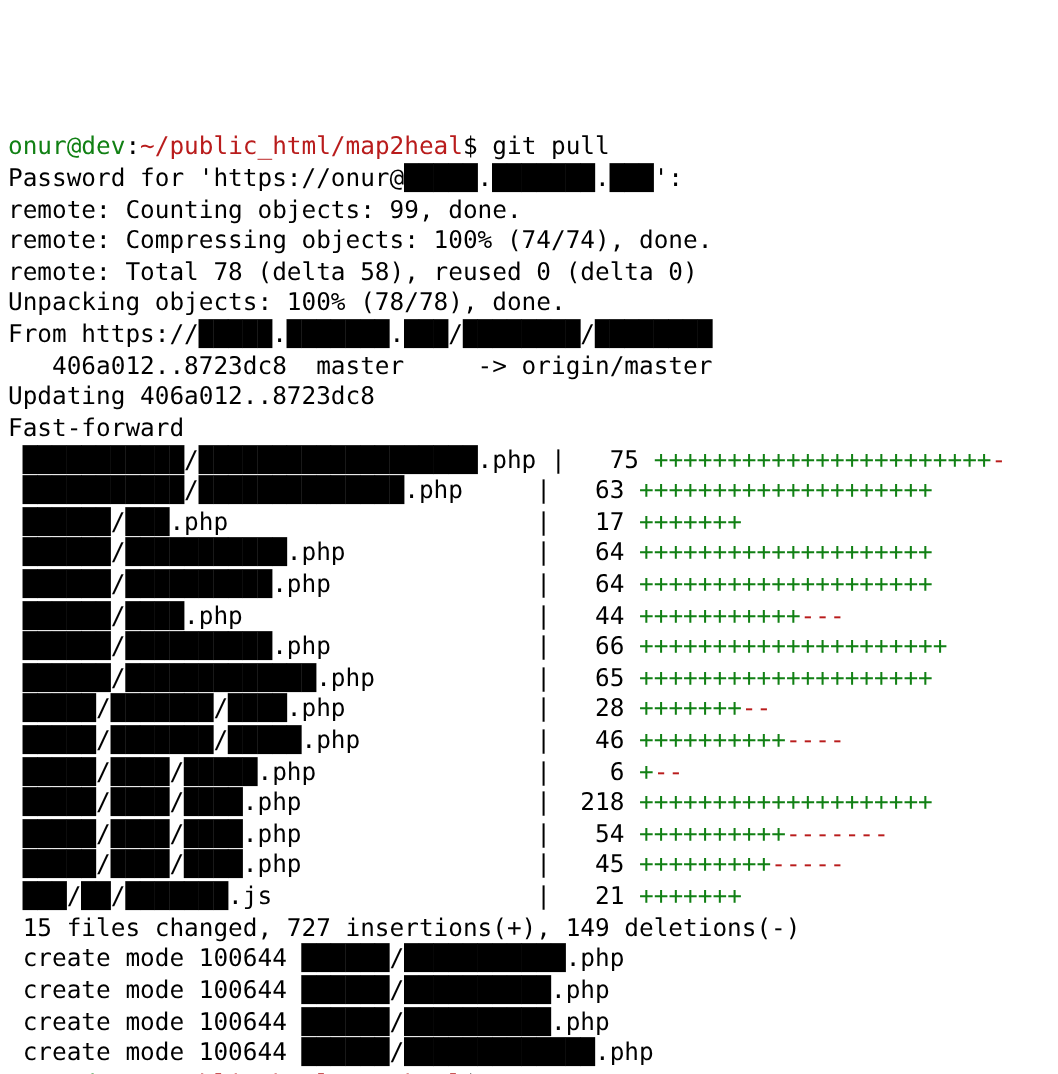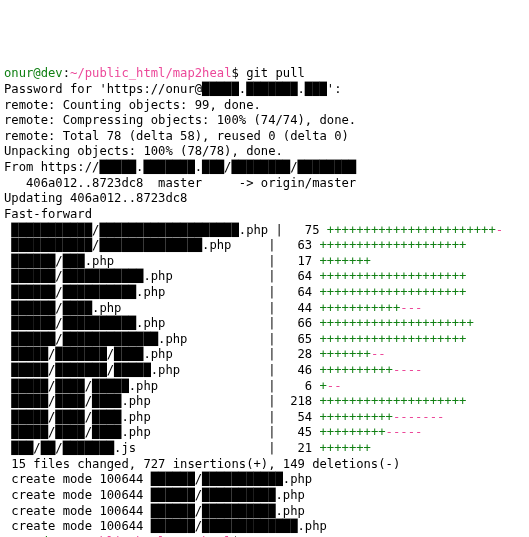--- a/index.html
+++ b/index.html
@@ -7,21 +7,21 @@
     padding: 4px;
     background: #ffffff;
     font-family: "Menlo", "Consolas", "DejaVu Sans Mono", monospace;
     font-size: 12.2px;
     line-height: 1.28;
     color: #000000;
     white-space: pre;
     width: 529px;
     box-sizing: border-box;
   }
-  .blue { color: #ec4899; }
+  .blue { color: #b91c1c; }
   .green { color: #118014; }
   .line { display: block; }
 </style>
 </head>
 <body>
 
 
 
 <div id="term"><span class="line"><span class="green">onur@dev</span>:<span class="blue">~/public_html/map2heal</span>$ git pull</span><span class="line">Password for 'https://onur@█████.███████.███':</span><span class="line">remote: Counting objects: 99, done.</span><span class="line">remote: Compressing objects: 100% (74/74), done.</span><span class="line">remote: Total 78 (delta 58), reused 0 (delta 0)</span><span class="line">Unpacking objects: 100% (78/78), done.</span><span class="line">From https://█████.███████.███/████████/████████</span><span class="line">   406a012..8723dc8  master     -&gt; origin/master</span><span class="line">Updating 406a012..8723dc8</span><span class="line">Fast-forward</span><span class="line"> ███████████/███████████████████.php |   75 <span class="green">+</span><span class="green">+</span><span class="green">+</span><span class="green">+</span><span class="green">+</span><span class="green">+</span><span class="green">+</span><span class="green">+</span><span class="green">+</span><span class="green">+</span><span class="green">+</span><span class="green">+</span><span class="green">+</span><span class="green">+</span><span class="green">+</span><span class="green">+</span><span class="green">+</span><span class="green">+</span><span class="green">+</span><span class="green">+</span><span class="green">+</span><span class="green">+</span><span class="green">+</span><span class="blue">-</span></span><span class="line"> ███████████/██████████████.php     |   63 <span class="green">+</span><span class="green">+</span><span class="green">+</span><span class="green">+</span><span class="green">+</span><span class="green">+</span><span class="green">+</span><span class="green">+</span><span class="green">+</span><span class="green">+</span><span class="green">+</span><span class="green">+</span><span class="green">+</span><span class="green">+</span><span class="green">+</span><span class="green">+</span><span class="green">+</span><span class="green">+</span><span class="green">+</span><span class="green">+</span></span><span class="line"> ██████/███.php                     |   17 <span class="green">+</span><span class="green">+</span><span class="green">+</span><span class="green">+</span><span class="green">+</span><span class="green">+</span><span class="green">+</span></span><span class="line"> ██████/███████████.php             |   64 <span class="green">+</span><span class="green">+</span><span class="green">+</span><span class="green">+</span><span class="green">+</span><span class="green">+</span><span class="green">+</span><span class="green">+</span><span class="green">+</span><span class="green">+</span><span class="green">+</span><span class="green">+</span><span class="green">+</span><span class="green">+</span><span class="green">+</span><span class="green">+</span><span class="green">+</span><span class="green">+</span><span class="green">+</span><span class="green">+</span></span><span class="line"> ██████/██████████.php              |   64 <span class="green">+</span><span class="green">+</span><span class="green">+</span><span class="green">+</span><span class="green">+</span><span class="green">+</span><span class="green">+</span><span class="green">+</span><span class="green">+</span><span class="green">+</span><span class="green">+</span><span class="green">+</span><span class="green">+</span><span class="green">+</span><span class="green">+</span><span class="green">+</span><span class="green">+</span><span class="green">+</span><span class="green">+</span><span class="green">+</span></span><span class="line"> ██████/████.php                    |   44 <span class="green">+</span><span class="green">+</span><span class="green">+</span><span class="green">+</span><span class="green">+</span><span class="green">+</span><span class="green">+</span><span class="green">+</span><span class="green">+</span><span class="green">+</span><span class="green">+</span><span class="blue">-</span><span class="blue">-</span><span class="blue">-</span></span><span class="line"> ██████/██████████.php              |   66 <span class="green">+</span><span class="green">+</span><span class="green">+</span><span class="green">+</span><span class="green">+</span><span class="green">+</span><span class="green">+</span><span class="green">+</span><span class="green">+</span><span class="green">+</span><span class="green">+</span><span class="green">+</span><span class="green">+</span><span class="green">+</span><span class="green">+</span><span class="green">+</span><span class="green">+</span><span class="green">+</span><span class="green">+</span><span class="green">+</span><span class="green">+</span></span><span class="line"> ██████/█████████████.php           |   65 <span class="green">+</span><span class="green">+</span><span class="green">+</span><span class="green">+</span><span class="green">+</span><span class="green">+</span><span class="green">+</span><span class="green">+</span><span class="green">+</span><span class="green">+</span><span class="green">+</span><span class="green">+</span><span class="green">+</span><span class="green">+</span><span class="green">+</span><span class="green">+</span><span class="green">+</span><span class="green">+</span><span class="green">+</span><span class="green">+</span></span><span class="line"> █████/███████/████.php             |   28 <span class="green">+</span><span class="green">+</span><span class="green">+</span><span class="green">+</span><span class="green">+</span><span class="green">+</span><span class="green">+</span><span class="blue">-</span><span class="blue">-</span></span><span class="line"> █████/███████/█████.php            |   46 <span class="green">+</span><span class="green">+</span><span class="green">+</span><span class="green">+</span><span class="green">+</span><span class="green">+</span><span class="green">+</span><span class="green">+</span><span class="green">+</span><span class="green">+</span><span class="blue">-</span><span class="blue">-</span><span class="blue">-</span><span class="blue">-</span></span><span class="line"> █████/████/█████.php               |    6 <span class="green">+</span><span class="blue">-</span><span class="blue">-</span></span><span class="line"> █████/████/████.php                |  218 <span class="green">+</span><span class="green">+</span><span class="green">+</span><span class="green">+</span><span class="green">+</span><span class="green">+</span><span class="green">+</span><span class="green">+</span><span class="green">+</span><span class="green">+</span><span class="green">+</span><span class="green">+</span><span class="green">+</span><span class="green">+</span><span class="green">+</span><span class="green">+</span><span class="green">+</span><span class="green">+</span><span class="green">+</span><span class="green">+</span></span><span class="line"> █████/████/████.php                |   54 <span class="green">+</span><span class="green">+</span><span class="green">+</span><span class="green">+</span><span class="green">+</span><span class="green">+</span><span class="green">+</span><span class="green">+</span><span class="green">+</span><span class="green">+</span><span class="blue">-</span><span class="blue">-</span><span class="blue">-</span><span class="blue">-</span><span class="blue">-</span><span class="blue">-</span><span class="blue">-</span></span><span class="line"> █████/████/████.php                |   45 <span class="green">+</span><span class="green">+</span><span class="green">+</span><span class="green">+</span><span class="green">+</span><span class="green">+</span><span class="green">+</span><span class="green">+</span><span class="green">+</span><span class="blue">-</span><span class="blue">-</span><span class="blue">-</span><span class="blue">-</span><span class="blue">-</span></span><span class="line"> ███/██/███████.js                  |   21 <span class="green">+</span><span class="green">+</span><span class="green">+</span><span class="green">+</span><span class="green">+</span><span class="green">+</span><span class="green">+</span></span><span class="line"> 15 files changed, 727 insertions(+), 149 deletions(-)</span><span class="line"> create mode 100644 ██████/███████████.php</span><span class="line"> create mode 100644 ██████/██████████.php</span><span class="line"> create mode 100644 ██████/██████████.php</span><span class="line"> create mode 100644 ██████/█████████████.php</span><span class="line"><span class="green">onur@dev</span>:<span class="blue">~/public_html/map2heal</span>$ </span></div>
 

